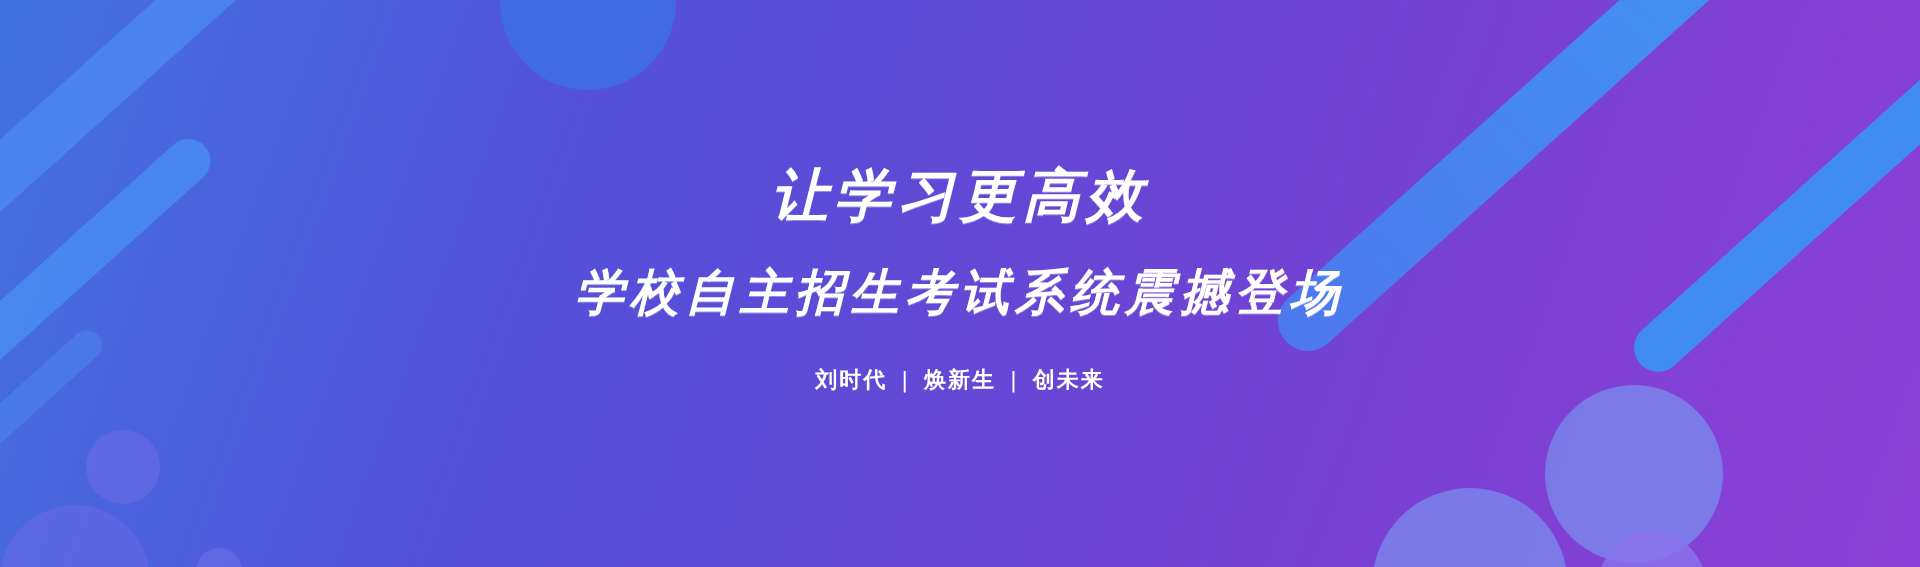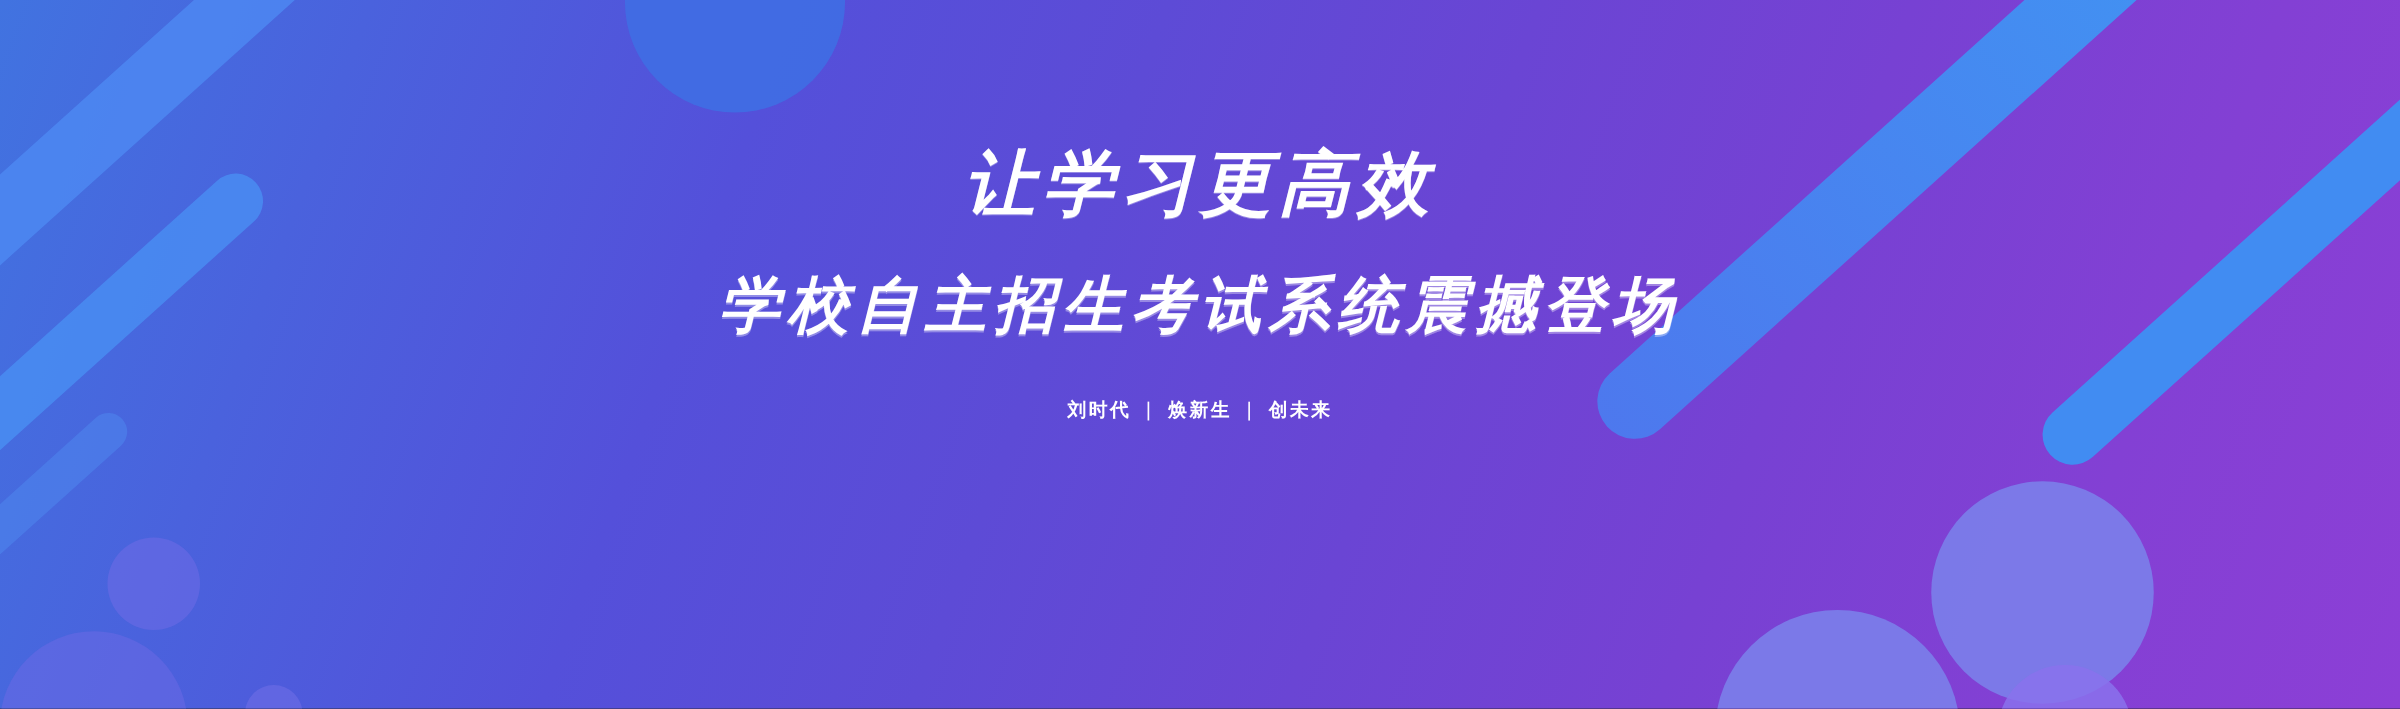--- a/index.html
+++ b/index.html
@@ -126,20 +126,21 @@
   }
 
   
   .content {
     position: absolute;
     inset: 0;
     display: flex;
     flex-direction: column;
     align-items: center;
     justify-content: flex-start;
+    margin-top: 48px;
   }
   .headline-1 {
     margin-top: 119px;
     font-size: 57px;
     line-height: 1;
     color: #ffffff;
     letter-spacing: 6px;
     font-weight: 700;
     font-style: italic;
     text-shadow: 0 1px 0 rgba(255,255,255,.35);
@@ -151,21 +152,21 @@
     line-height: 1;
     color: #ffffff;
     letter-spacing: 6px;
     font-weight: 700;
     font-style: italic;
     text-shadow: 0 1px 0 rgba(255,255,255,.35);
     white-space: nowrap;
   }
   .subtitle {
     margin-top: 52px;
-    font-size: 15px;
+    font-size: 22px;
     line-height: 1;
     color: #ffffff;
     letter-spacing: 2px;
     font-weight: 700;
     white-space: nowrap;
   }
   .subtitle .sep {
     padding: 0 4px;
     font-weight: 400;
   }

